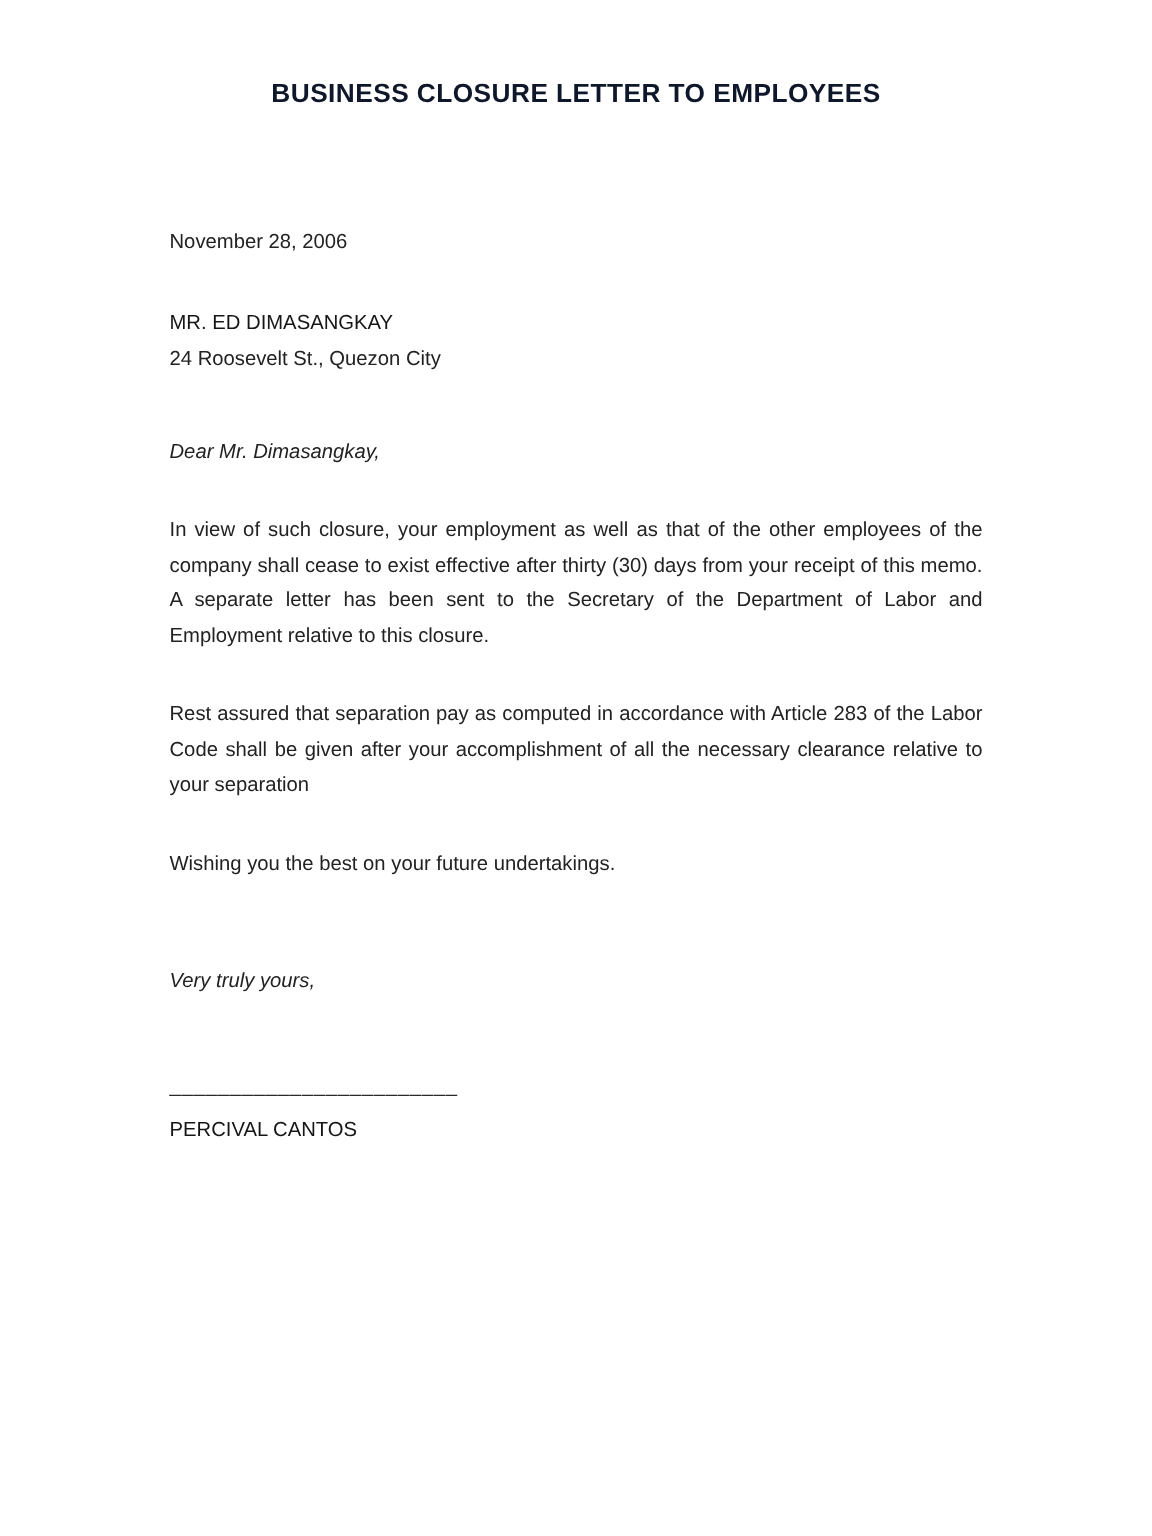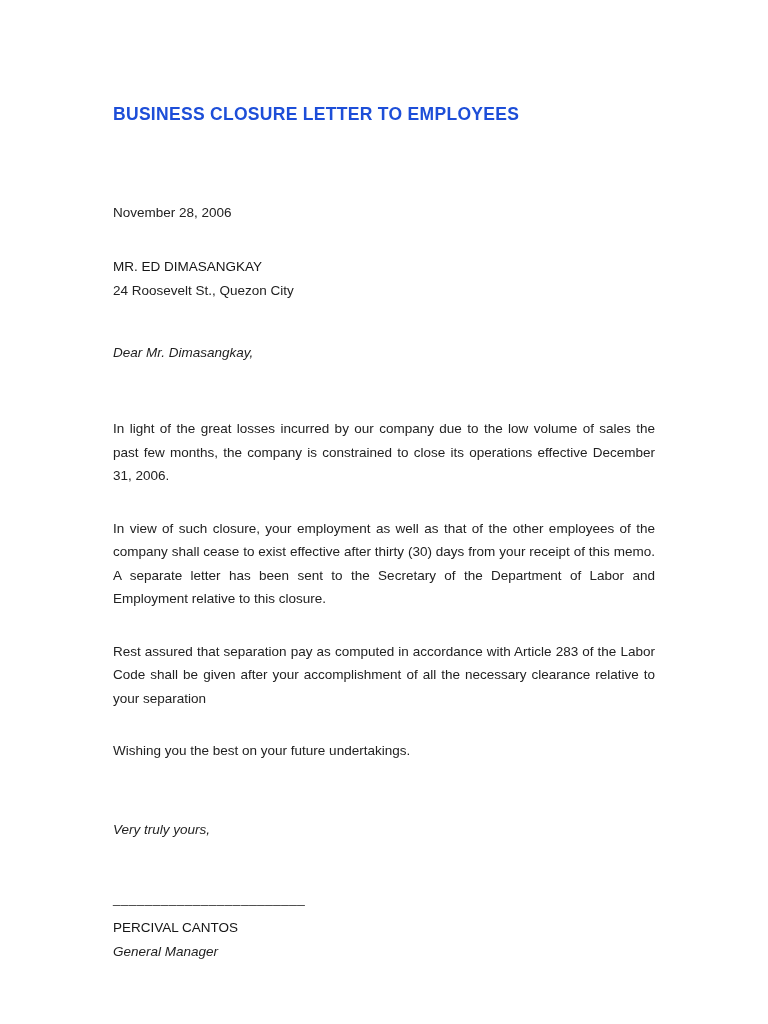--- a/index.html
+++ b/index.html
@@ -12,25 +12,26 @@
     -webkit-font-smoothing: antialiased;
   }
   .page {
     width: 768px;
     height: 1024px;
     background: #ffffff;
     padding: 0 113px;
     overflow: hidden;
   }
   .title {
-    margin-top: 104px;
+    margin-top: 52px;
+    text-align: center;
     font-size: 17.5px;
     font-weight: 700;
     letter-spacing: 0.3px;
-    color: #1d4ed8;
+    color: #0f172a;
   }
   p { font-size: 13.5px; line-height: 23.5px; color: #222; }
   .date { margin-top: 76px; }
   .recipient { margin-top: 30px; }
   .recipient p { line-height: 24px; }
   .bold { font-weight: 400; color: #161616; }
   .italic { font-style: italic; }
   .subject { margin-top: 30px; }
   .subject-label { display: inline-block; width: 91px; }
   .salutation { margin-top: 38px; }
@@ -58,29 +59,27 @@
   <p class="date">November 28, 2006</p>
 
   <div class="recipient">
     <p class="bold">MR. ED DIMASANGKAY</p>
     <p>24 Roosevelt St., Quezon City</p>
   </div>
 
 
   <p class="salutation italic">Dear Mr. Dimasangkay,</p>
 
-  <p class="para-first justify">In light of the great losses incurred by our company due to the low volume of sales the past few months, the company is constrained to close its operations effective December 31, 2006.</p>
 
   <p class="para justify">In view of such closure, your employment as well as that of the other employees of the company shall cease to exist effective after thirty (30) days from your receipt of this memo.  A separate letter has been sent to the Secretary of the Department of Labor and Employment relative to this closure.</p>
 
   <p class="para justify">Rest assured that separation pay as computed in accordance with Article 283 of the Labor Code shall be given after your accomplishment of all the necessary clearance relative to your separation</p>
 
   <p class="para">Wishing you the best on your future undertakings.</p>
 
   <p class="closing italic">Very truly yours,</p>
 
   <p class="sig-line">________________________</p>
 
   <p class="bold signatory-name">PERCIVAL CANTOS</p>
 
-  <p class="italic signatory-title">General Manager</p>
 
 </div>
 
 </body></html>

